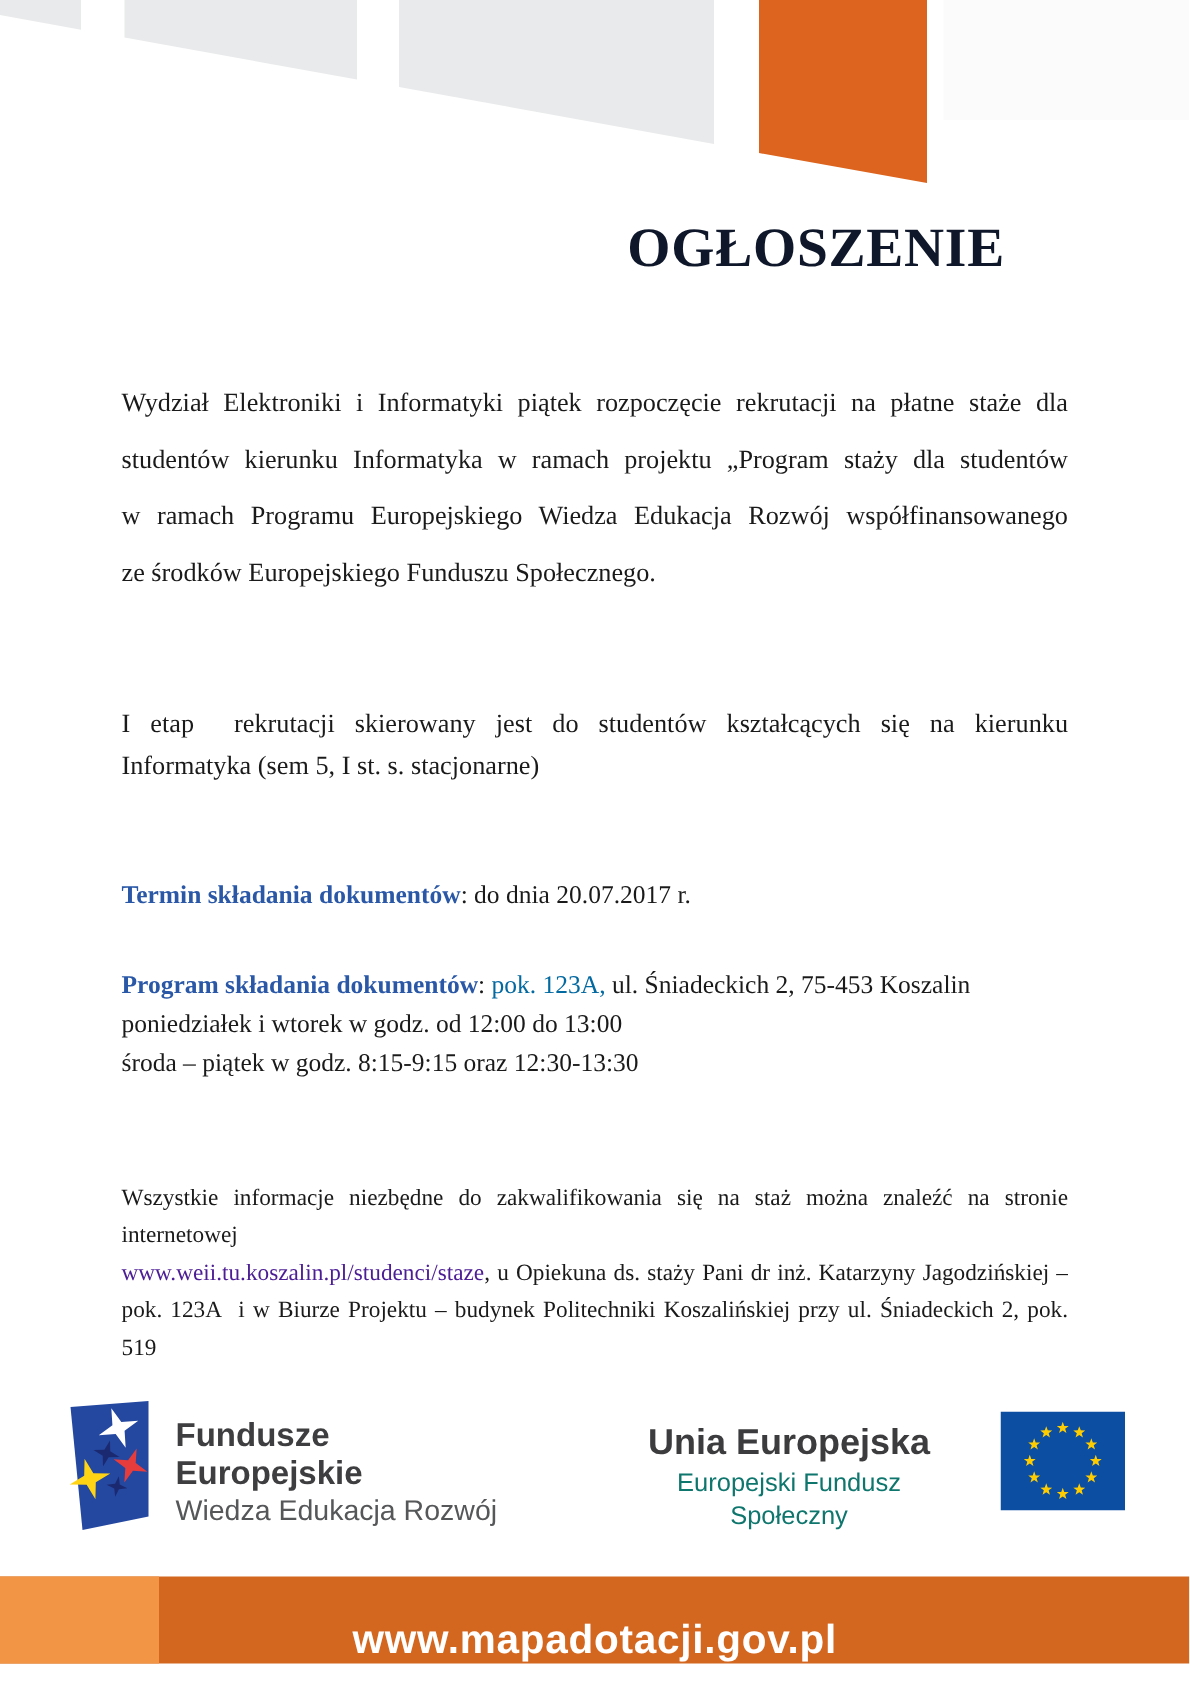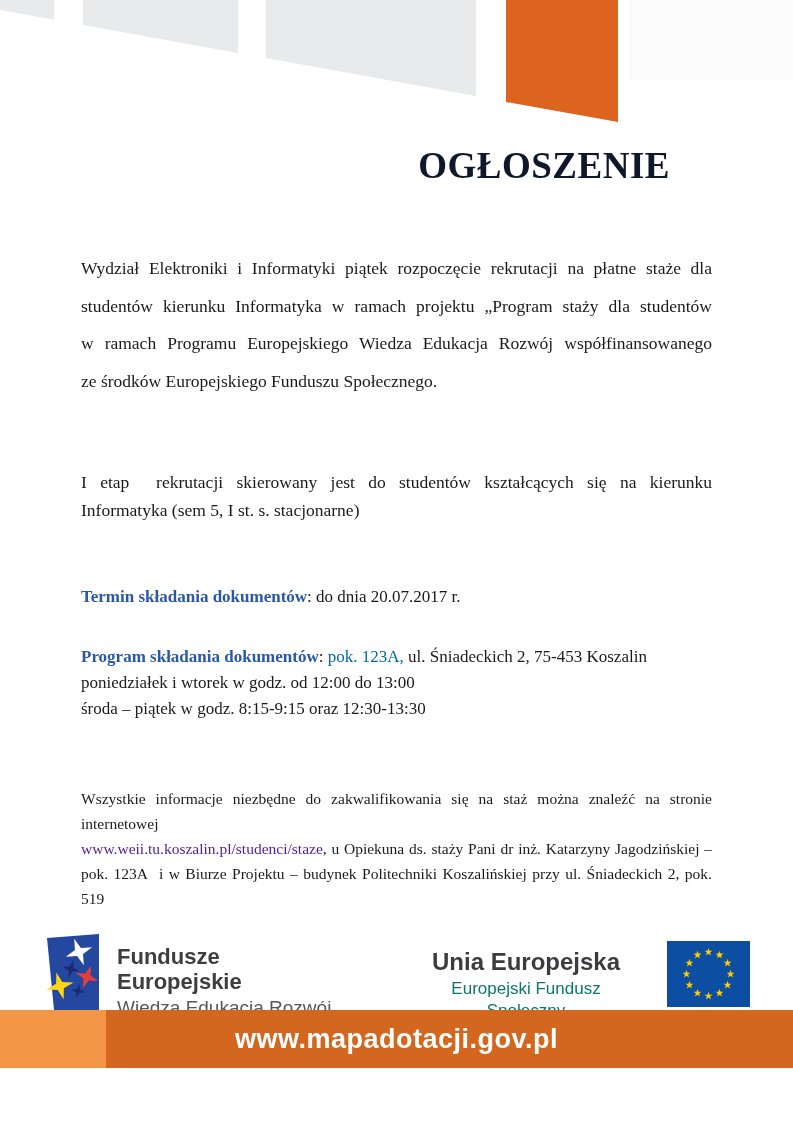--- a/index.html
+++ b/index.html
@@ -44,23 +44,23 @@
   .fe-text { margin-left: 15px; margin-top: 9px; font-family: "Liberation Sans", sans-serif; }
   .fe-text .bold-line { font-size: 22px; font-weight: bold; color: #3e3e40; line-height: 25px; }
   .fe-text .sub-line { font-size: 19px; color: #565759; line-height: 22px; margin-top: 3px; }
   .eu-logo { position: absolute; left: 420px; top: 941px; display: flex; align-items: flex-start; gap: 20px; }
   .eu-text { width: 212px; text-align: center; font-family: "Liberation Sans", sans-serif; margin-top: 7px; }
   .eu-text .bold-line { font-size: 24px; font-weight: bold; color: #3c3c3e; line-height: 28px; }
   .eu-text .sub-line { font-size: 17px; color: #0f766e; line-height: 22px; margin-top: 2px; }
   .eu-flag { margin-left: 15px; }
   
   .bottom-bar {
-    position: absolute; left: 0; top: 1010px; width: 793px; height: 58px;
+    position: absolute; left: 0; top: 1051px; width: 793px; height: 58px;
     background: #d4671f;
-    display: flex; align-items: center; justify-content: center;
+    display: flex; align-items: flex-end; justify-content: center;
   }
   .bottom-bar .light-seg {
     position: absolute; left: 0; top: 0; width: 106px; height: 58px;
     background: #f29544;
   }
   .bar-url {
     position: relative;
     color: #ffffff;
     font-family: "Liberation Sans", sans-serif;
     font-weight: bold;

